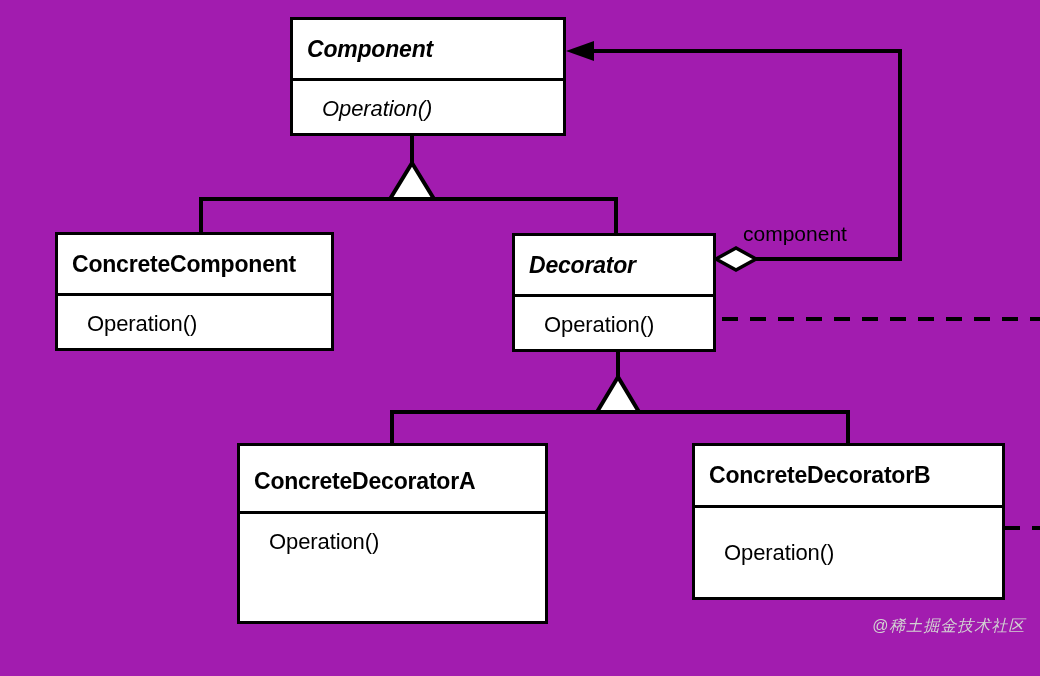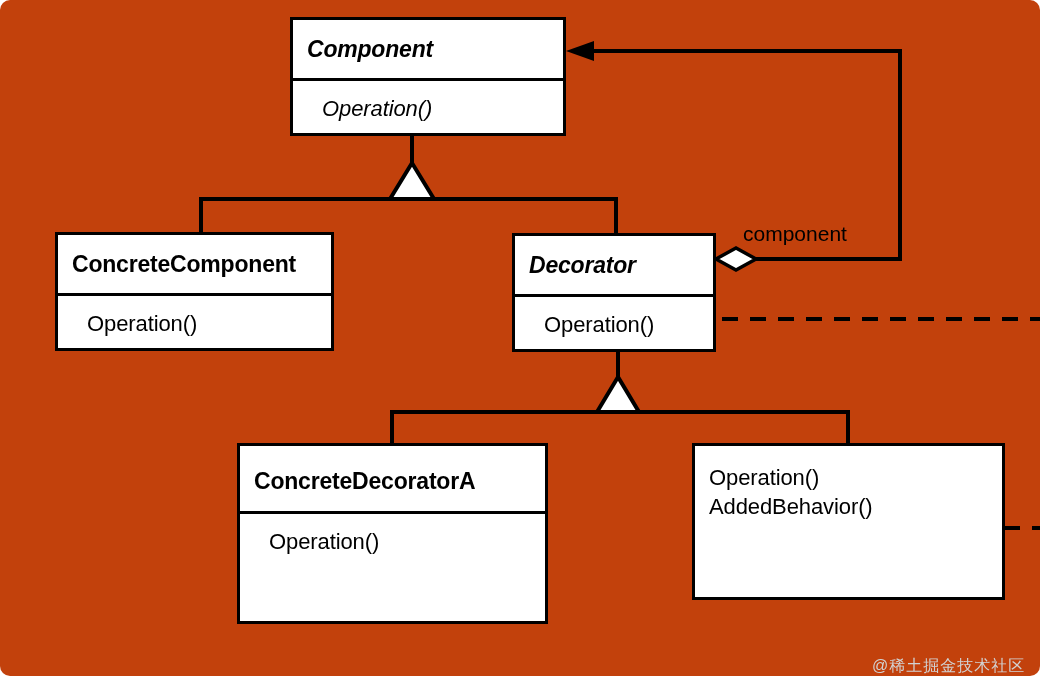--- a/index.html
+++ b/index.html
@@ -9,23 +9,22 @@
     background: #ffffff;
   }
   body {
     font-family: "Liberation Sans", sans-serif;
     -webkit-font-smoothing: antialiased;
   }
   #diagram {
     position: relative;
     width: 1040px;
     height: 676px;
-    background: #c2410c;
+    background: #a21caf;
     overflow: hidden;
-    border-radius: 10px;
   }
   svg.lines {
     position: absolute;
     left: 0;
     top: 0;
     width: 1040px;
     height: 676px;
     pointer-events: none;
   }
   .uml-class {
@@ -156,23 +155,25 @@
   <div class="uml-class" style="left:237px; top:443px; width:311px; height:181px;">
     <div class="uml-compartment" style="height:59px;margin-top:6px;">
       <span class="class-title">ConcreteDecoratorA</span>
     </div>
     <div class="uml-compartment" style="height:59px;">
       <span class="member">Operation()</span>
     </div>
   </div>
 
   <div class="uml-class" style="left:692px; top:443px; width:313px; height:157px;">
+    <div class="uml-compartment" style="height:59px;">
+      <span class="class-title">ConcreteDecoratorB</span>
+    </div>
     <div class="uml-compartment" style="height:92px;">
       <span class="member">Operation()</span>
-      <span class="member">AddedBehavior()</span>
     </div>
   </div>
 
   <div class="assoc-label" style="left:743px; top:222px;">component</div>
 
-  <div class="watermark" style="left:872px; top:656px;">@稀土掘金技术社区</div>
+  <div class="watermark" style="left:872px; top:616px;font-style:italic;">@稀土掘金技术社区</div>
 
 </div>
 
 </body></html>

